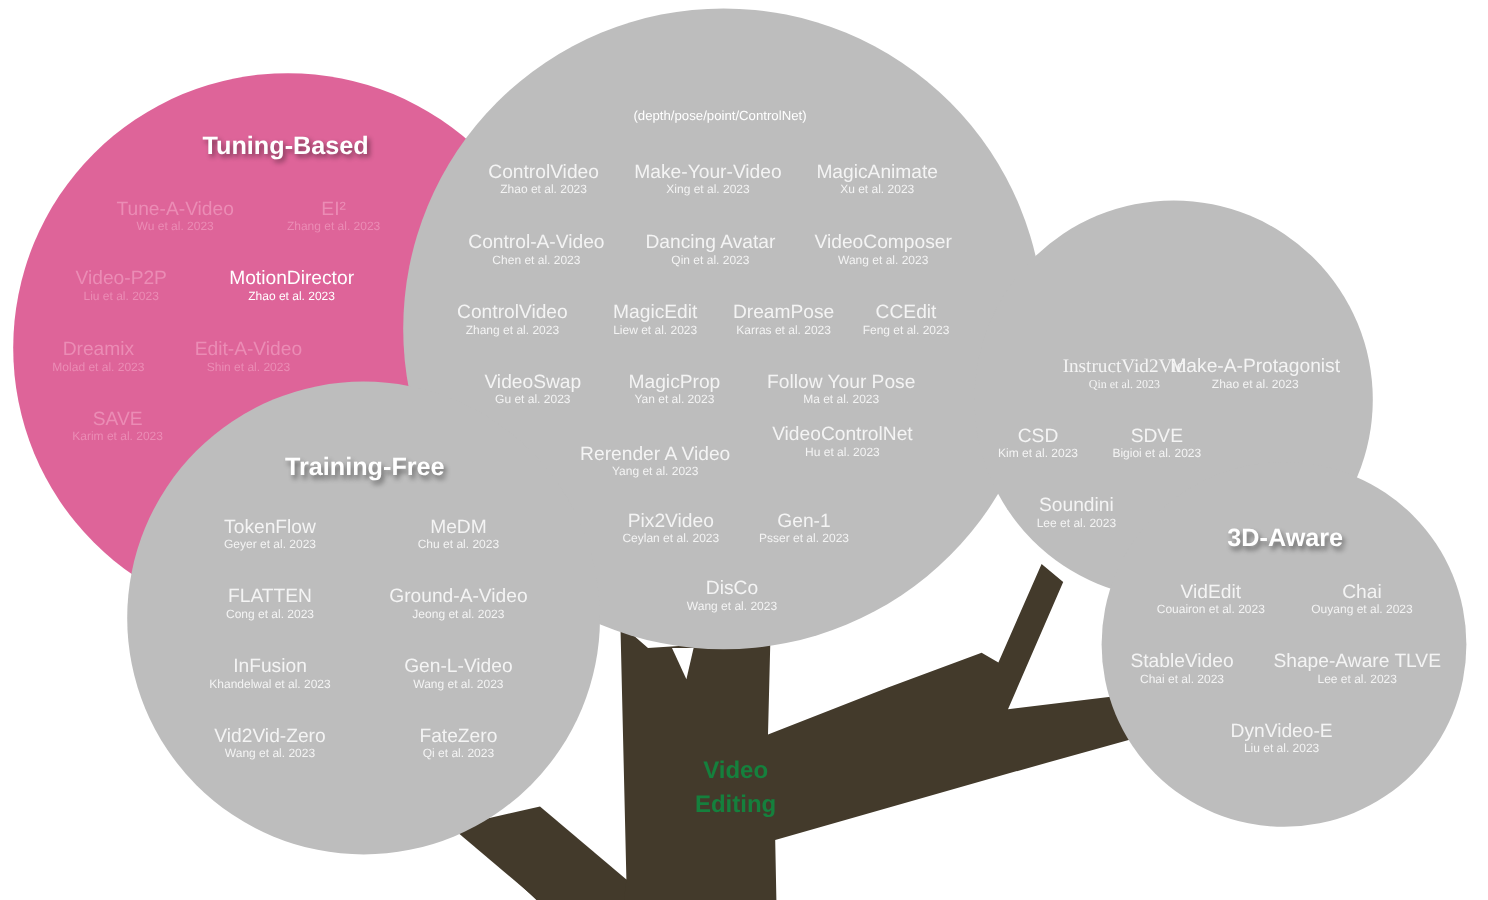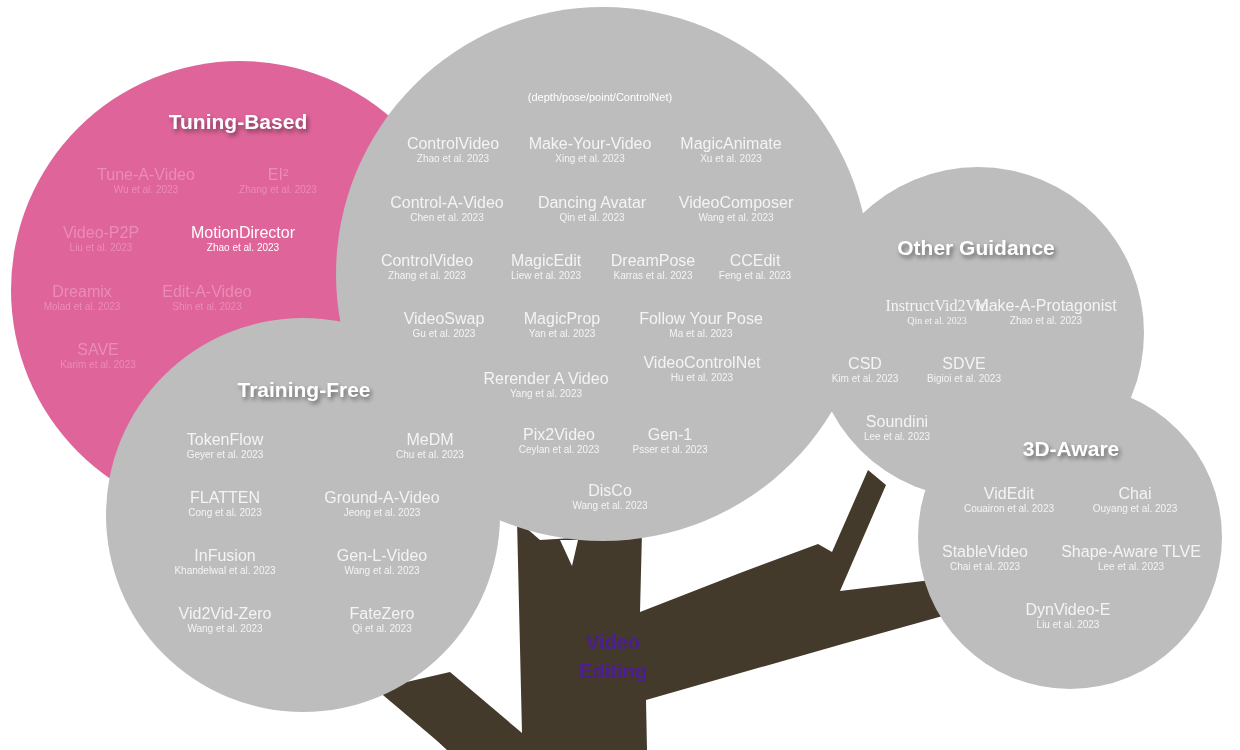--- a/index.html
+++ b/index.html
@@ -8,21 +8,21 @@
   #stage { position: absolute; left: 0; top: 0; width: 1240px; height: 750px; }
   svg#tree { position: absolute; left: 0; top: 0; }
   .label { position: absolute; text-align: center; white-space: nowrap; transform: translateX(-50%); }
   .cat-title { font-weight: bold; color: #ffffff; font-size: 21px; text-shadow: 2px 3px 4px rgba(0,0,0,0.45); }
   .cat-sub { color: #ffffff; font-size: 11px; }
   .item { position: absolute; text-align: center; white-space: nowrap; transform: translateX(-50%); line-height: 1; }
   .item .name { display: block; font-size: 16px; color: #f4f4f4; }
   .item .cite { display: block; font-size: 10px; color: #f4f4f4; margin-top: 2px; }
   .item.faded .name, .item.faded .cite { color: #eb8cb5; }
   .item.bright .name, .item.bright .cite { color: #ffffff; }
-  .root-label { position: absolute; text-align: center; color: #4c1d95; font-weight: bold;
+  .root-label { position: absolute; text-align: center; color: #15803d; font-weight: bold;
                 font-size: 20px; line-height: 29px; transform: translateX(-50%); }
 </style>
 </head>
 <body>
 
 <div id="stage">
   <svg id="tree" width="1240" height="750" viewBox="0 0 1240 750">
 
     <g fill="#433a2b">
       <path d="M517,520 L540,540 L572,538 L592,540 L642,532 L640,612 L740,573 L818,544 L832,552 L868,470 L886,485 L840,591 L948,578 L957,612 L846,643 L646,700 L647,750 L447,750 L394,700 L400,680 L450,740 L522,733 Z"></path>
@@ -141,21 +141,21 @@
   <div class="item" style="left:610px; top:483px;">
     <span class="name">DisCo</span>
     <span class="cite">Wang et al. 2023</span>
   </div>
 
   <div class="label cat-title" style="left:304px; top:378px;">Training-Free</div>
   <div class="item" style="left:225px; top:432px;">
     <span class="name">TokenFlow</span>
     <span class="cite">Geyer et al. 2023</span>
   </div>
-  <div class="item" style="left:382px; top:432px;margin-left:48px;">
+  <div class="item" style="left:382px; top:432px;">
     <span class="name">MeDM</span>
     <span class="cite">Chu et al. 2023</span>
   </div>
   <div class="item" style="left:225px; top:490px;">
     <span class="name">FLATTEN</span>
     <span class="cite">Cong et al. 2023</span>
   </div>
   <div class="item" style="left:382px; top:490px;">
     <span class="name">Ground-A-Video</span>
     <span class="cite">Jeong et al. 2023</span>
@@ -170,21 +170,20 @@
   </div>
   <div class="item" style="left:225px; top:606px;">
     <span class="name">Vid2Vid-Zero</span>
     <span class="cite">Wang et al. 2023</span>
   </div>
   <div class="item" style="left:382px; top:606px;">
     <span class="name">FateZero</span>
     <span class="cite">Qi et al. 2023</span>
   </div>
 
-  <div class="label cat-title" style="left:976px; top:236px;">Other Guidance</div>
   <div class="item" style="left:937px; top:298px;font-family:Liberation Serif, serif;">
     <span class="name">InstructVid2Vid</span>
     <span class="cite">Qin et al. 2023</span>
   </div>
   <div class="item" style="left:1046px; top:298px;">
     <span class="name">Make-A-Protagonist</span>
     <span class="cite">Zhao et al. 2023</span>
   </div>
   <div class="item" style="left:865px; top:356px;">
     <span class="name">CSD</span>

